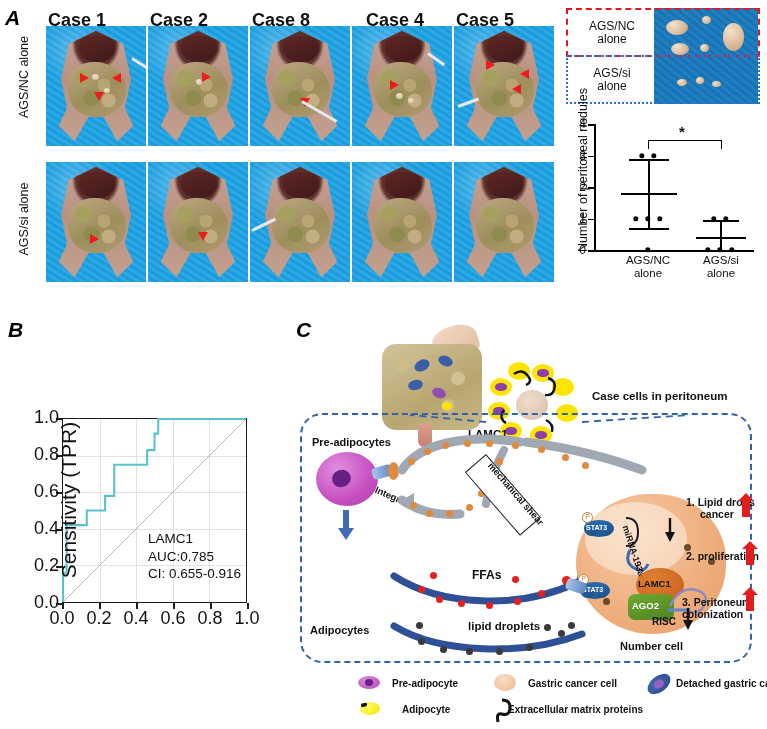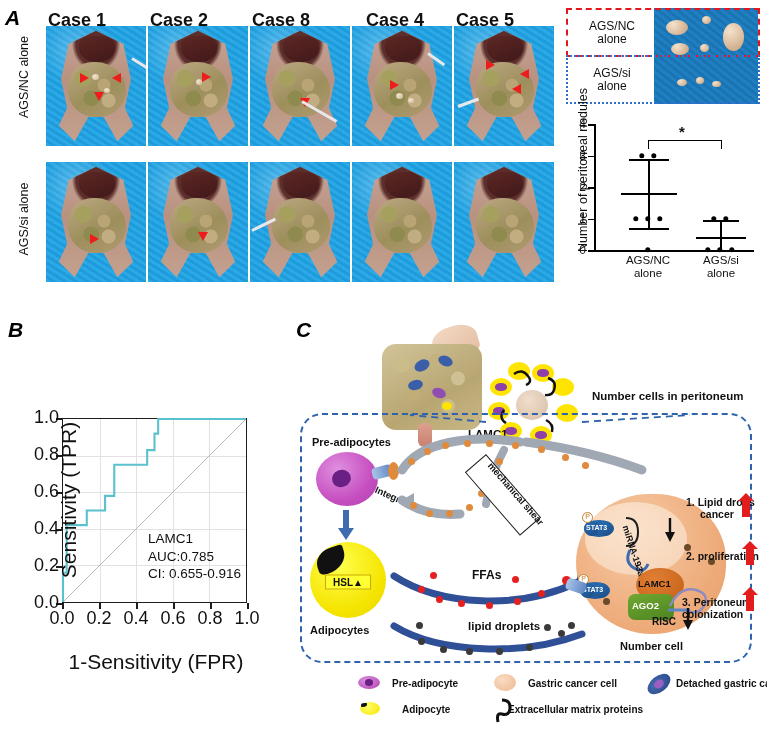--- a/index.html
+++ b/index.html
@@ -432,21 +432,20 @@
       <div class="rocTickX" style="left:148px;"></div>
       <div class="rocTickX" style="left:185px;"></div>
       <div class="rocTickLabX" style="left:0;">0.0</div>
       <div class="rocTickLabX" style="left:37px;">0.2</div>
       <div class="rocTickLabX" style="left:74px;">0.4</div>
       <div class="rocTickLabX" style="left:111px;">0.6</div>
       <div class="rocTickLabX" style="left:148px;">0.8</div>
       <div class="rocTickLabX" style="left:185px;">1.0</div>
 
       <div class="rocYlab">Sensitivity (TPR)</div>
-      <div class="rocXlab">1-Sensitivity (FPR)</div>
 
       <div class="rocAnno">
         <div>LAMC1</div>
         <div>AUC:0.785</div>
         <div>CI: 0.655-0.916</div>
       </div>
     </div>
   </div>
 
   <div id="panelC">
@@ -486,21 +485,21 @@
         </div>
       <div style="position:absolute;left:30px;top:30px;width:32px;height:30px;border-radius:50%;
         background:radial-gradient(circle at 40% 35%,#f0ddcb,#d6bda6);"></div>
       <svg style="position:absolute;left:0;top:0;width:96px;height:86px;">
         <path d="M28,14 q8,-6 14,2 q5,6 -2,9" stroke="#111" stroke-width="2.4" fill="none"></path>
         <path d="M62,18 q9,3 6,12 q-2,6 -9,5" stroke="#111" stroke-width="2.4" fill="none"></path>
         <path d="M18,50 q-6,8 2,13" stroke="#111" stroke-width="2.4" fill="none"></path>
         <path d="M60,60 q8,4 6,12" stroke="#111" stroke-width="2.4" fill="none"></path>
       </svg>
     </div>
-    <div class="cLabel" style="left:302px;top:72px;font-size:11.5px;">Number cells in peritoneum</div>
+    <div class="cLabel" style="left:302px;top:72px;font-size:11.5px;">Case cells in peritoneum</div>
 
     <svg style="position:absolute;left:0;top:0;width:477px;height:411px;">
       <line x1="196" y1="104" x2="120" y2="97" stroke="#2f63ad" stroke-width="1.8" stroke-dasharray="7,5"></line>
       <line x1="292" y1="104" x2="400" y2="97" stroke="#2f63ad" stroke-width="1.8" stroke-dasharray="7,5"></line>
     </svg>
 
     <div class="dashBox"></div>
 
     <div class="cLabel" style="left:22px;top:118px;">Pre-adipocytes</div>
     <div class="preadipo" style="left:26px;top:134px;">
@@ -541,24 +540,20 @@
 
     <div style="position:absolute;left:196px;top:136px;width:82px;height:26px;
       border:1.6px solid #222;transform:rotate(49deg);transform-origin:left top;background:#fff;"></div>
     <div class="cLabelSm" style="left:204px;top:142px;transform:rotate(49deg);transform-origin:left top;">mechanical shear</div>
 
     <svg style="position:absolute;left:0;top:0;width:477px;height:411px;">
       <line x1="56" y1="192" x2="56" y2="212" stroke="#3f6bb0" stroke-width="6"></line>
       <polygon points="48,210 64,210 56,222" fill="#3f6bb0"></polygon>
     </svg>
 
-    <div class="adipo" style="left:20px;top:224px;">
-      <div class="crescent"></div>
-      <div class="hslBox"><span>HSL</span>▲</div>
-    </div>
     <div class="cLabel" style="left:20px;top:306px;">Adipocytes</div>
 
     <svg style="position:absolute;left:0;top:0;width:477px;height:411px;">
       <path d="M104,258 C150,288 230,292 288,264" stroke="#2f4f96" stroke-width="7" fill="none" stroke-linecap="round"></path>
       <polygon points="286,270 300,258 288,250" fill="#2f4f96"></polygon>
     </svg>
     <div class="cLabel" style="left:182px;top:250px;font-size:12px;">FFAs</div>
     <div class="lipidDot" style="left:128px;top:268px;width:7px;height:7px;background:#e62020;"></div>
     <div class="lipidDot" style="left:146px;top:278px;width:7px;height:7px;background:#e62020;"></div>
     <div class="lipidDot" style="left:168px;top:282px;width:7px;height:7px;background:#e62020;"></div>

